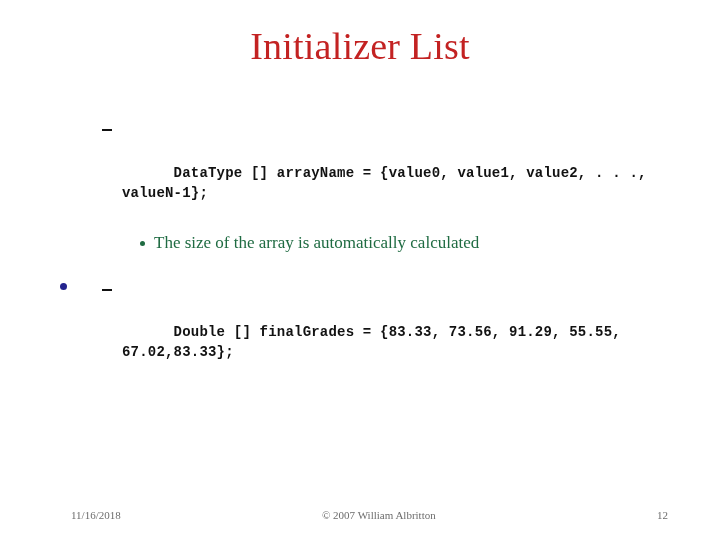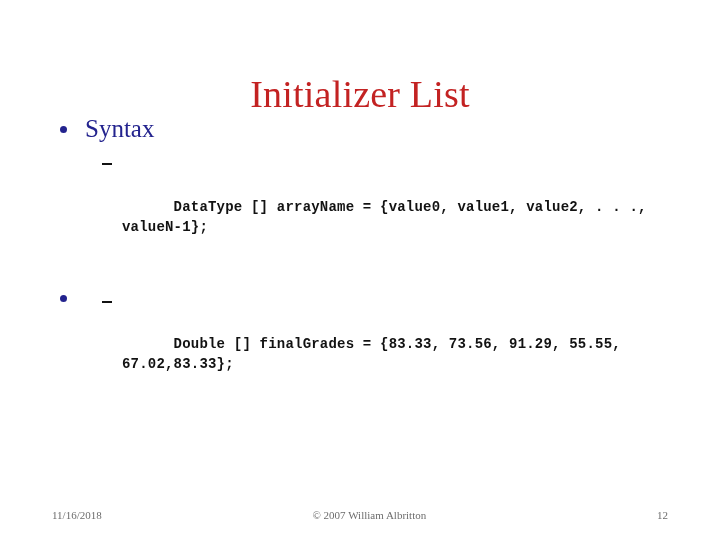--- a/index.html
+++ b/index.html
@@ -26,21 +26,20 @@
     top: 26px;
     left: 0;
     width: 720px;
     text-align: center;
     color: #c32222;
     font-family: "Liberation Serif", "DejaVu Serif", serif;
     font-size: 38px;
     font-weight: 400;
     letter-spacing: 0.2px;
     line-height: 1.1;
-    margin-top: 48px;
   }
 
   
   .body-area {
     position: absolute;
     top: 100px;
     left: 52px;
     width: 640px;
   }
 
@@ -113,50 +112,50 @@
     left: 52px;
     right: 52px;
     bottom: 18px;
     display: flex;
     align-items: baseline;
     justify-content: space-between;
     color: #6d6d6d;
     font-family: "Liberation Serif", "DejaVu Serif", serif;
     font-size: 11px;
   }
-  .footer .f-date { flex: 0 0 auto; text-align: center; }
+  .footer .f-date { flex: 0 0 auto; text-align: center; margin-left: 19px; }
   .footer .f-copy { flex: 1 1 auto; text-align: center; }
   .footer .f-num  { flex: 0 0 auto; text-align: right; margin-left: 20px; }
 </style>
 </head>
 <body>
 
 <div class="slide">
 
   <div class="slide-title">Initializer List</div>
 
   <div class="body-area">
 
 
     <div class="gap-md"></div>
 
-    <div class="bullet-l1">
-      <span class="marker"></span>
-      <span>Syntax</span>
-    </div>
 
     <div class="gap-sm"></div>
 
     <div class="bullet-l2">
       <span class="marker"></span>
       <span>DataType [] arrayName = {value0, value1, value2, . . ., valueN-1};</span>
     </div>
 
     <div class="gap-sm"></div>
 
+    <div class="bullet-l3">
+      <span class="marker"></span>
+      <span>The size of the array is automatically calculated</span>
+    </div>
 
     <div class="gap-lg"></div>
 
     <div class="bullet-l1">
       <span class="marker"></span>
     </div>
 
     <div class="gap-sm"></div>
 
     <div class="bullet-l2">

